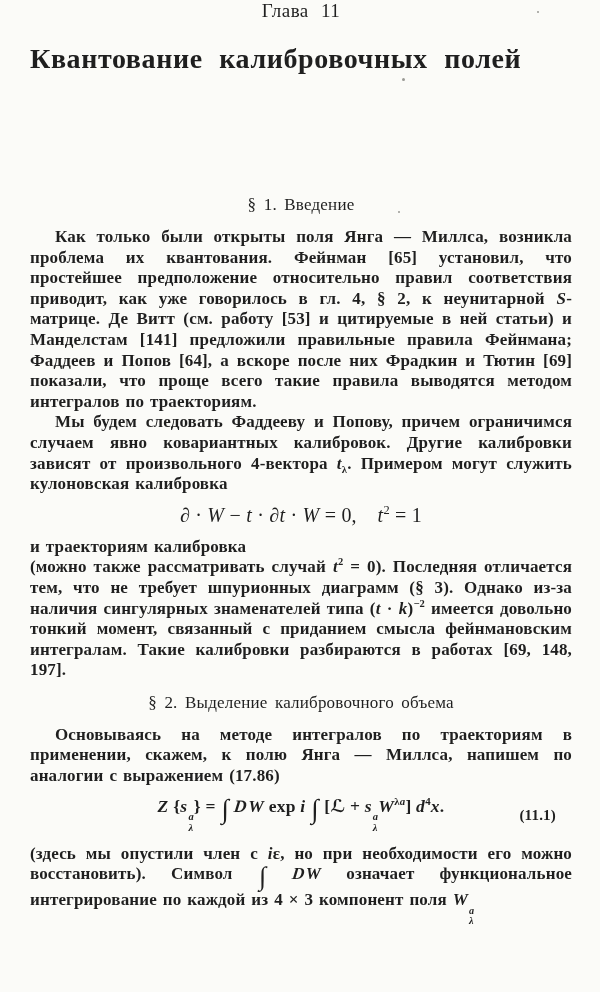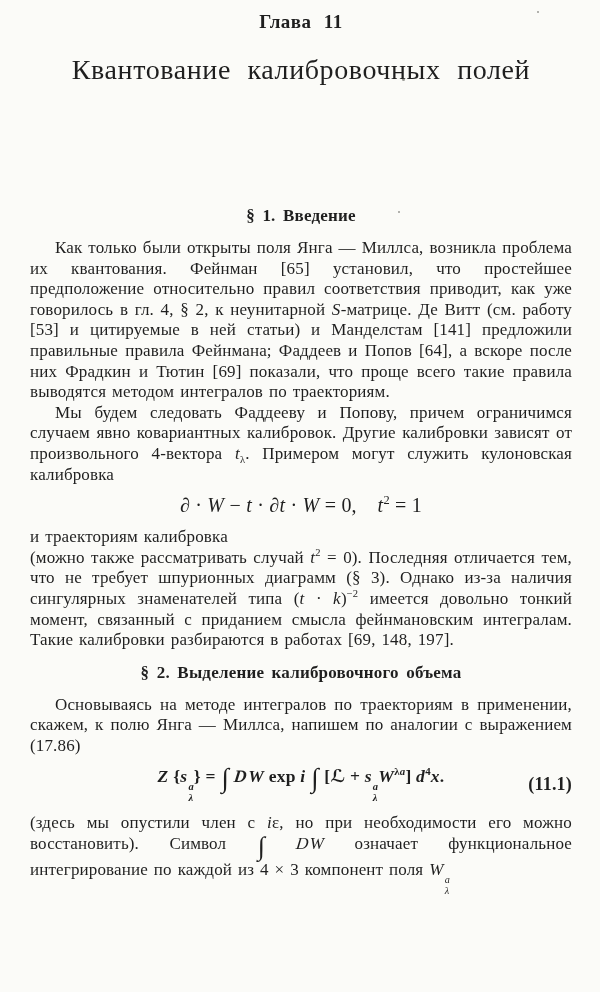--- a/index.html
+++ b/index.html
@@ -14,71 +14,69 @@
     box-sizing: border-box;
     padding: 0 28px 0 30px;
     background: #fbfbf8;
     color: #1f1f1f;
     overflow: hidden;
   }
   .chapter-label {
     text-align: center;
     font-size: 19px;
     word-spacing: 7px;
-    padding-top: 11px;
     letter-spacing: 0.5px;
-    font-weight: bold;
   }
   .chapter-title {
     margin: 21px 0 0 0;
-    text-align: center;
     font-size: 28px;
-    font-weight: normal;
+    font-weight: bold;
     letter-spacing: 0.6px;
     word-spacing: 9px;
   }
   .section-heading {
     margin: 0 0 12px 0;
     text-align: center;
     font-size: 17px;
-    font-weight: bold;
+    font-weight: normal;
     word-spacing: 3px;
     letter-spacing: 0.2px;
   }
   .section-heading.first { margin-top: 120px; }
   .section-heading.second { margin-top: 12px; }
   .para {
     margin: 0;
     font-size: 17px;
     line-height: 20.6px;
     text-align: justify;
     word-spacing: 1.5px;
     letter-spacing: 0.15px;
+    font-weight: bold;
   }
   .para.indent { text-indent: 25px; }
   .formula {
     margin: 7px 0 8px 0;
     text-align: center;
     font-size: 20px;
     line-height: 1.35;
     letter-spacing: 0.2px;
   }
   .formula-row {
     position: relative;
     margin: 9px 0 10px 0;
     text-align: center;
     font-size: 17.5px;
     letter-spacing: 0.2px;
     font-weight: bold;
   }
   .eq-number {
     position: absolute;
-    right: 0; top: 50%;
+    right: 16px; top: 50%;
     transform: translateY(-50%);
-    font-size: 18px;
+    font-size: 15px;
     font-style: normal;
   }
   
   i { letter-spacing: 0.3px; }
   sup, sub { font-size: 0.62em; line-height: 0; }
   .int {
     display: inline-block;
     font-size: 1.55em;
     line-height: 1;
     vertical-align: -0.22em;

